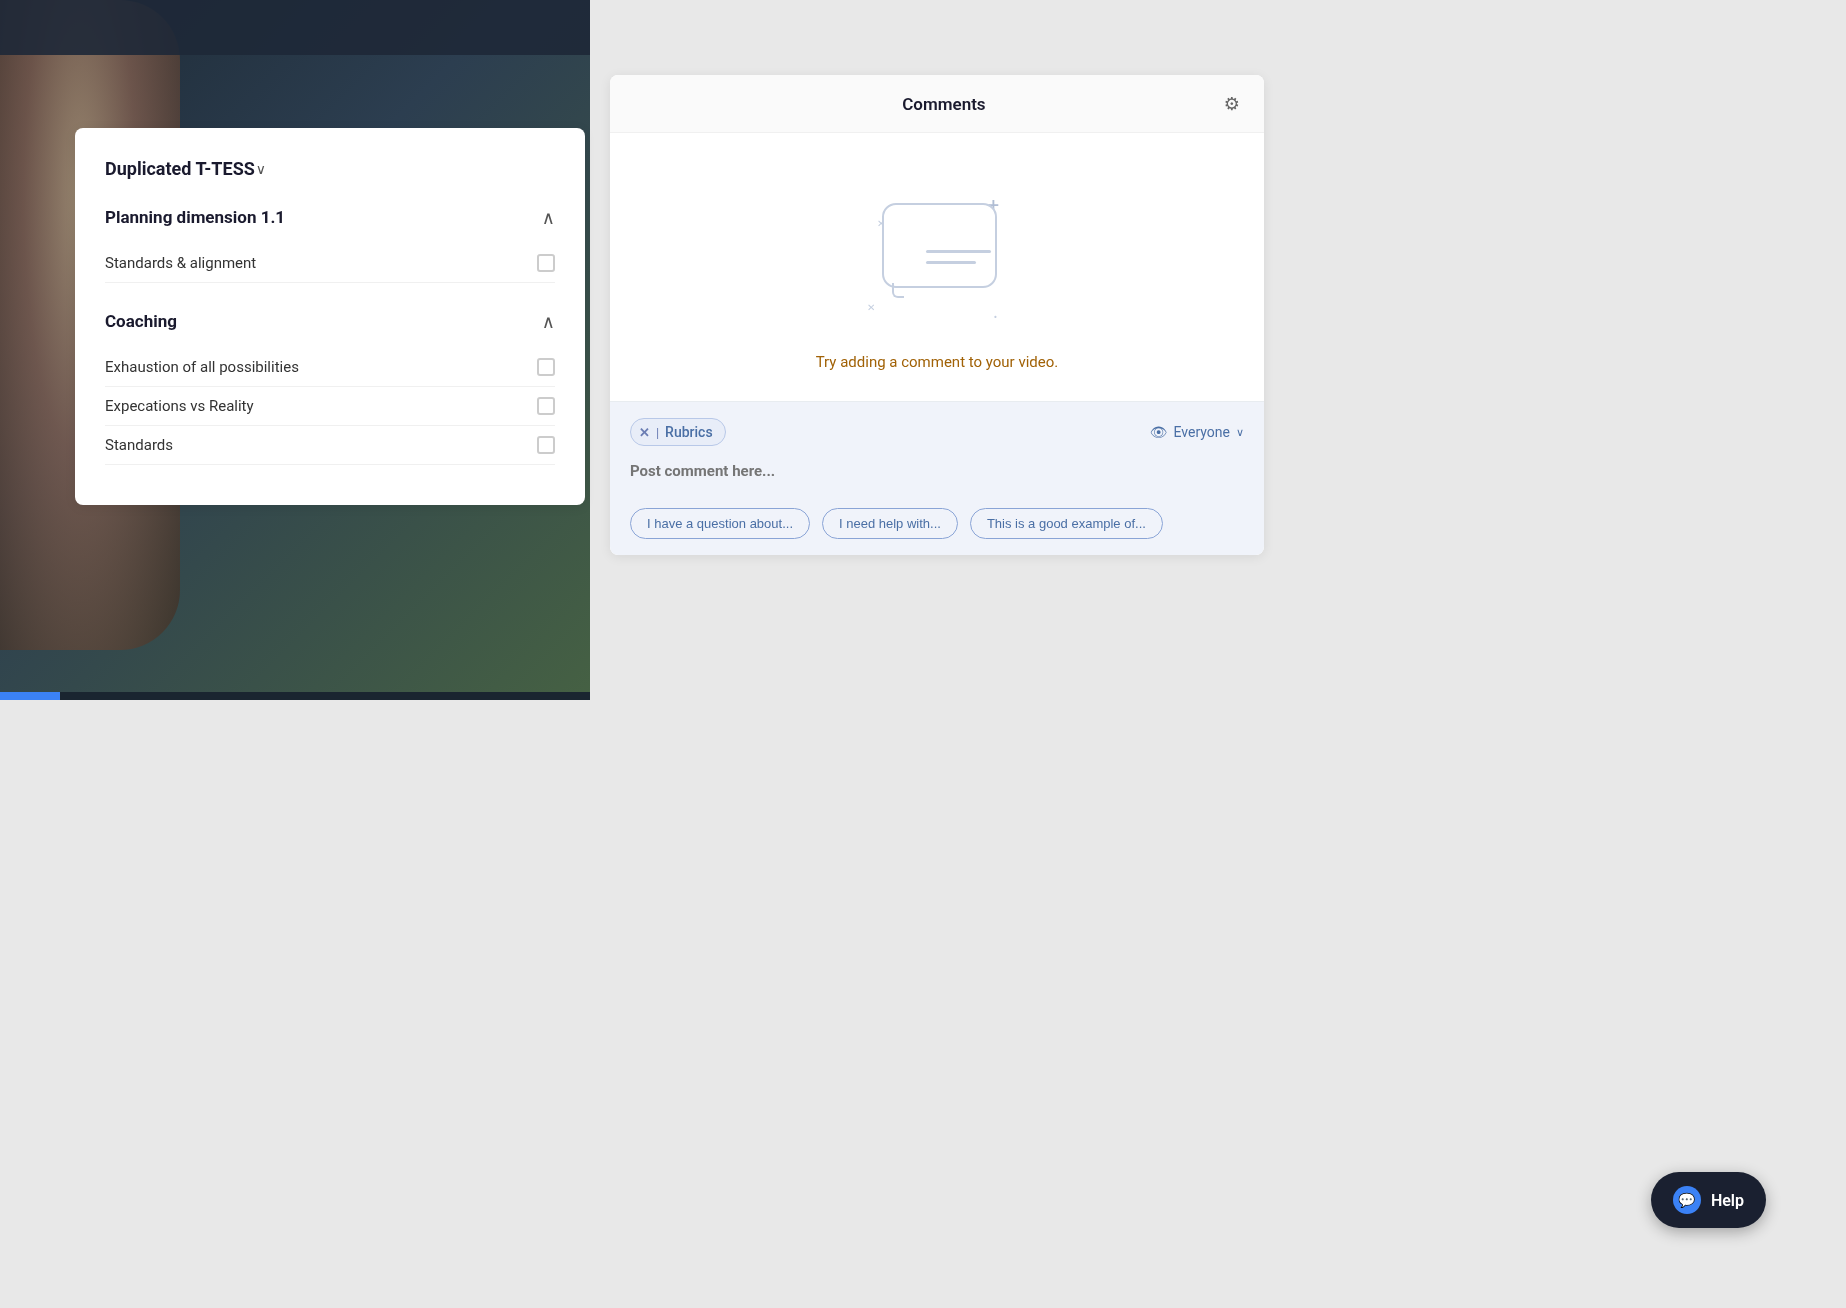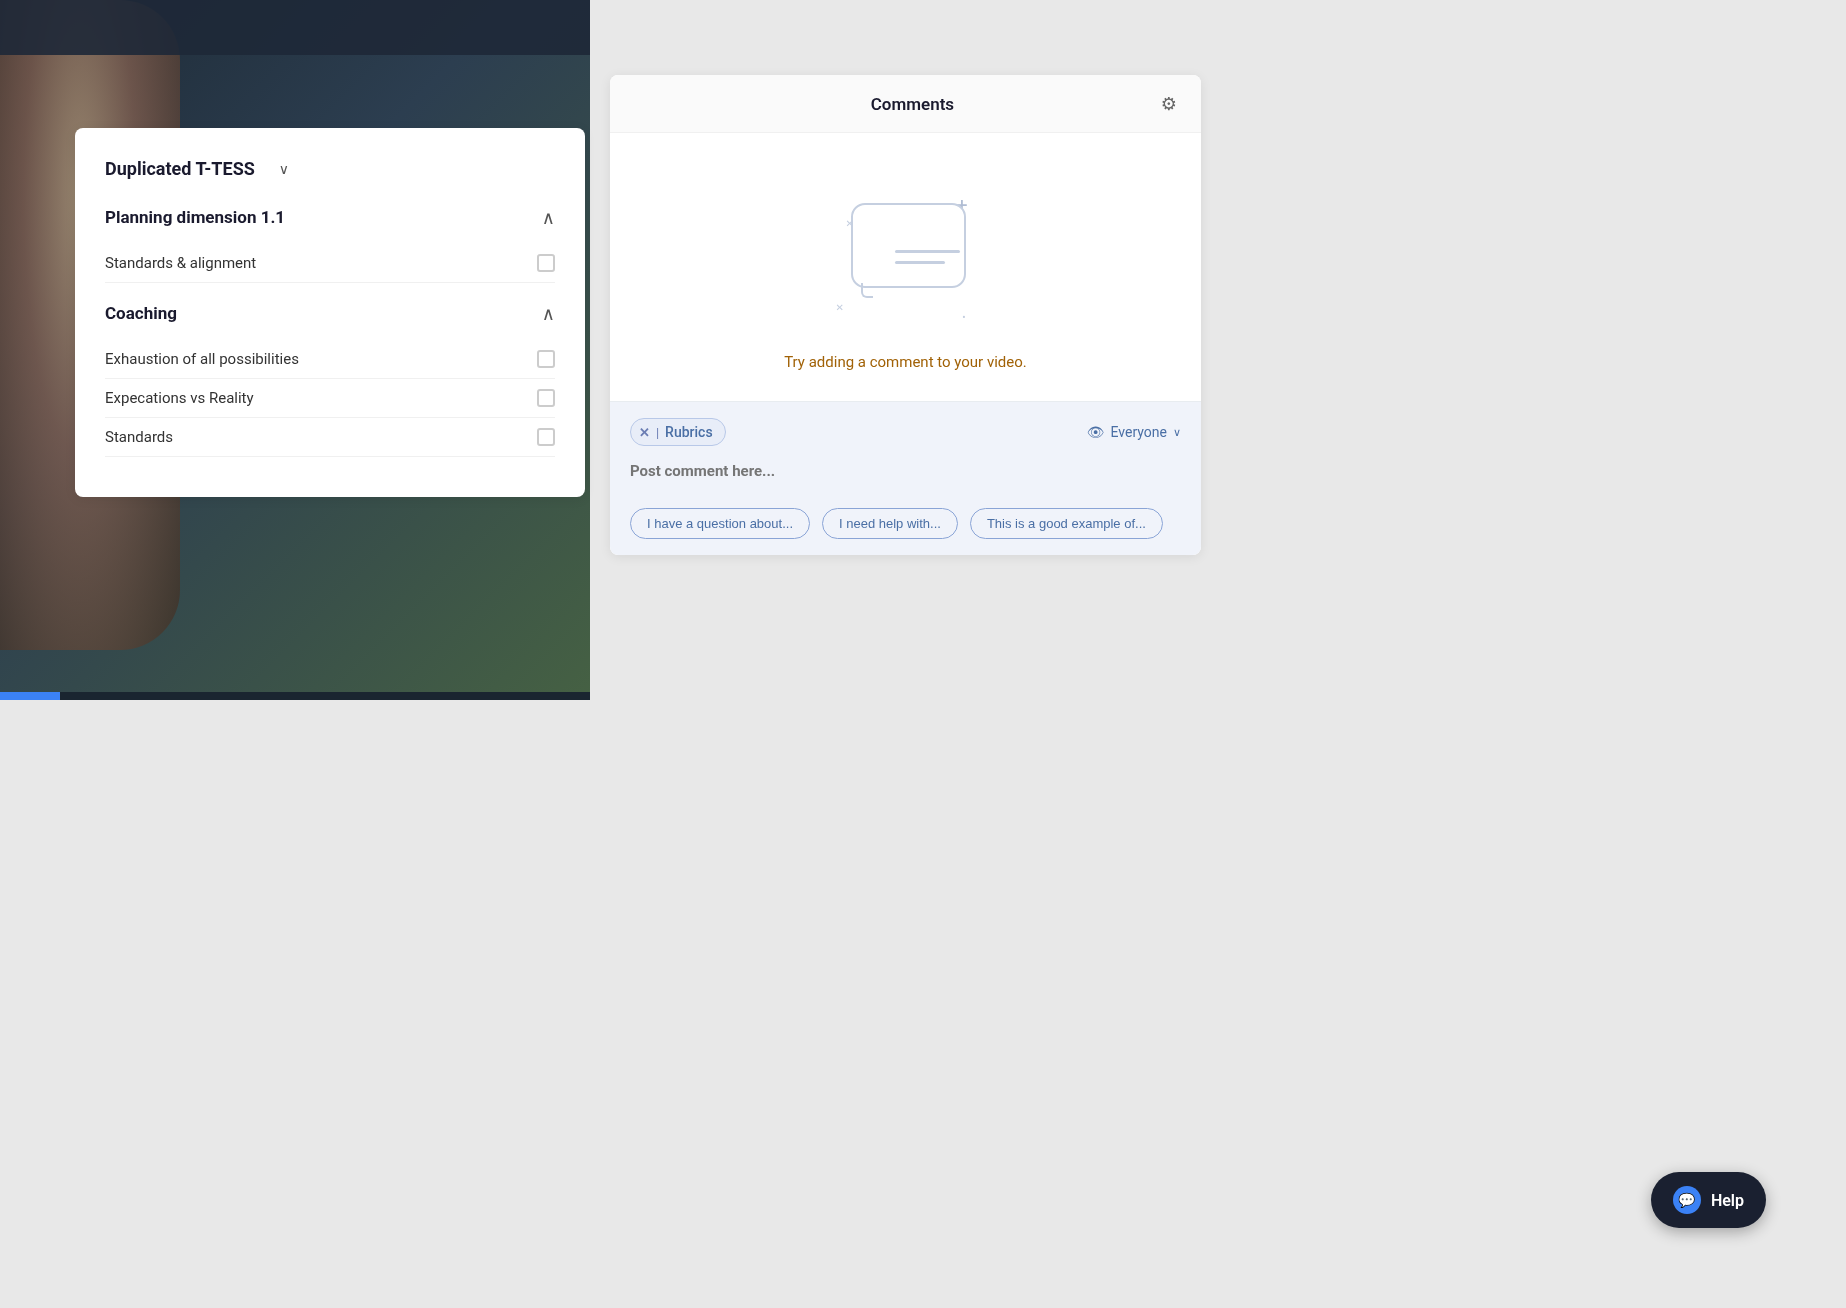--- a/index.html
+++ b/index.html
@@ -69,21 +69,21 @@
       background: #ffffff;
       border-radius: 8px;
       padding: 30px 30px 40px 30px;
       box-shadow: 0 2px 12px rgba(0,0,0,0.08);
       z-index: 10;
     }
 
     .rubric-title {
       display: flex;
       align-items: center;
-      gap: 24px;
+      gap: 1px;
       margin-bottom: 28px;
     }
     .rubric-title-text {
       font-size: 18px;
       font-weight: 700;
       color: #1a1a2e;
     }
     .rubric-title-arrow {
       font-size: 14px;
       color: #555;
@@ -120,29 +120,29 @@
     .checkbox {
       width: 18px;
       height: 18px;
       border: 2px solid #ccc;
       border-radius: 3px;
       background: #fff;
       flex-shrink: 0;
     }
 
     .section-gap {
-      margin-top: 20px;
+      margin-top: 28px;
     }
 
     
     .right-panel {
       position: absolute;
       left: 610px;
       top: 75px;
-      width: 591px;
+      width: 654px;
       background: #ffffff;
       border-radius: 8px;
       box-shadow: 0 2px 12px rgba(0,0,0,0.08);
       z-index: 10;
       overflow: hidden;
     }
 
     .comments-header {
       display: flex;
       justify-content: space-between;

